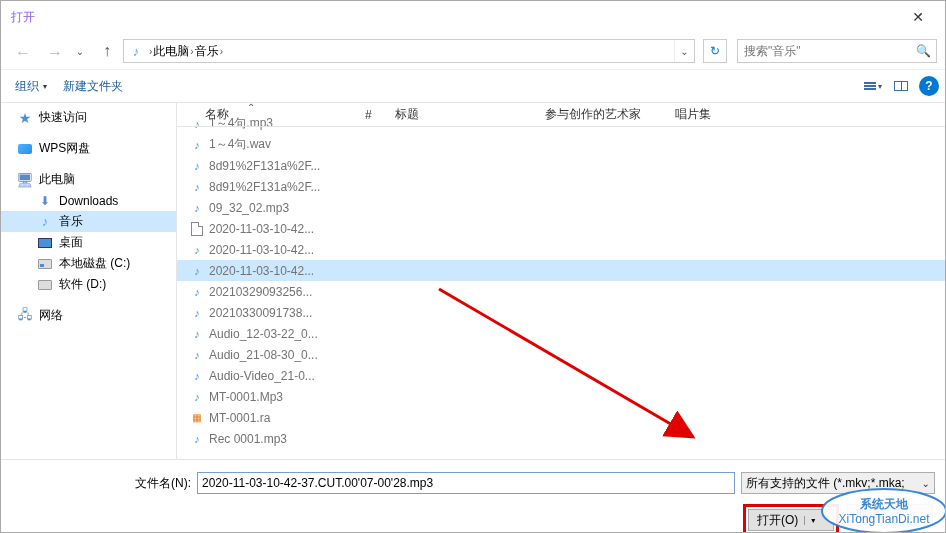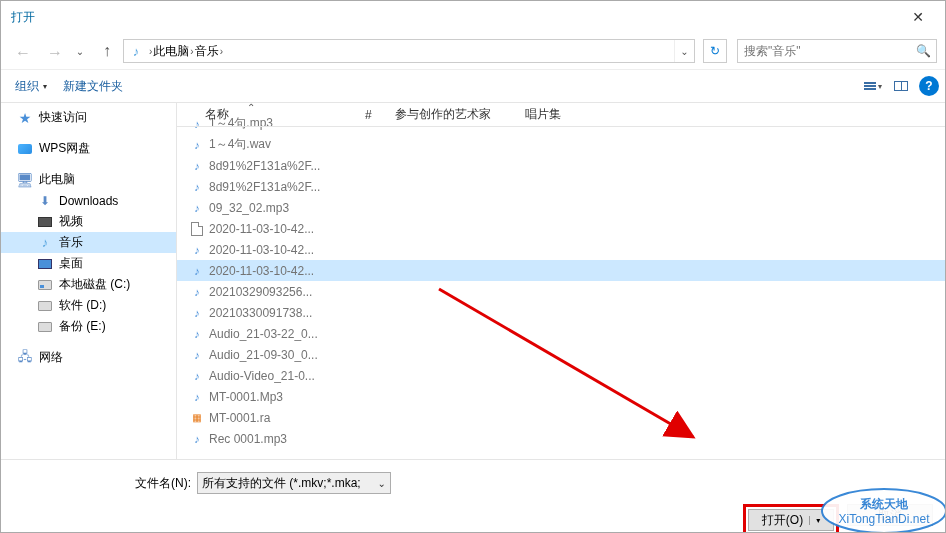--- a/index.html
+++ b/index.html
@@ -1,19 +1,19 @@
 <!DOCTYPE html>
 <html><head>
 <meta charset="utf-8">
 <style>
 * { box-sizing: border-box; margin: 0; padding: 0; font-family: "Microsoft YaHei", "Segoe UI", sans-serif; font-size: 12px; }
 body { width: 946px; height: 533px; background: #fff; border: 1px solid #aaa; overflow: hidden; position: relative; }
 
 .title-bar { height: 32px; display: flex; align-items: center; padding: 0 4px 0 10px; }
-.title-bar .title { flex: 1; color: #0369a1; }
+.title-bar .title { flex: 1; color: #8b5cf6; }
 .title-bar .close { width: 46px; height: 30px; display: flex; align-items: center; justify-content: center; font-size: 14px; color: #333; cursor: pointer; }
 
 .nav-bar { height: 36px; display: flex; align-items: center; padding: 0 8px; gap: 4px; }
 .nav-btn { width: 28px; height: 28px; display: flex; align-items: center; justify-content: center; color: #555; font-size: 16px; }
 .nav-btn.disabled { color: #bbb; }
 .recent-btn { width: 14px; height: 28px; display: flex; align-items: center; justify-content: center; color: #555; font-size: 10px; margin-right: 4px; }
 .up-btn { width: 24px; height: 28px; display: flex; align-items: center; justify-content: center; color: #555; font-size: 16px; }
 
 .addr-wrap { flex: 1; display: flex; align-items: center; border: 1px solid #ccc; height: 24px; background: #fff; }
 .addr-icon { width: 20px; height: 20px; margin: 0 2px; display: flex; align-items: center; justify-content: center; }
@@ -58,21 +58,21 @@
 .file-row .fname { color: #737373; }
 
 .bottom { border-top: 1px solid #e5e5e5; padding: 12px 10px; background: #fff; }
 .fn-row { display: flex; align-items: center; gap: 6px; margin-bottom: 10px; }
 .fn-label { color: #000; padding-left: 110px; width: 180px; text-align: right; }
 .fn-input { flex: 1; border: 1px solid #7a9fcc; height: 22px; padding: 0 4px; }
 .filter { width: 194px; border: 1px solid #adadad; height: 22px; display: flex; align-items: center; padding: 0 4px; background: #efefef; }
 .filter .dd { margin-left: auto; font-size: 10px; color: #333; }
 
 .btn-row { display: flex; justify-content: flex-end; gap: 8px; padding-right: 2px; }
-.dlg-btn { min-width: 86px; height: 22px; border: 1px solid #adadad; background: #e1e1e1; display: flex; align-items: center; justify-content: center; padding: 0 8px; cursor: pointer; }
+.dlg-btn { min-width: 86px; height: 22px; border: 1px solid #adadad; background: #e1e1e1; display: flex; align-items: center; padding: 0 8px; cursor: pointer; }
 .open-highlight { border: 3px solid #e00000; padding: 2px; display: inline-flex; }
 .open-highlight .dlg-btn { background: #e1e1e1; }
 .dlg-btn .dd { font-size: 8px; margin-left: 4px; }
 
 .arrow-svg { position: absolute; pointer-events: none; }
 .star-q { color: #4a90d9; font-size: 14px; }
 .wps-c { width: 14px; height: 10px; background: linear-gradient(135deg, #4cb4ff, #2a8fe5); border-radius: 2px; position: relative; }
 .pc-i { color: #5a8ac7; font-size: 14px; }
 .doc-i { width: 12px; height: 14px; border: 1px solid #888; background: #fff; position: relative; }
 .doc-i::before { content: ""; position: absolute; right: -1px; top: -1px; width: 4px; height: 4px; background: #fff; border-left: 1px solid #888; border-bottom: 1px solid #888; }
@@ -169,70 +169,59 @@
           <span class="pc-i">🖥</span>
         </div>
         <span>此电脑</span>
       </div>
     <div class="side-item indent1">
         <div class="sicon">
           <span class="dl-i">⬇</span>
         </div>
         <span>Downloads</span>
       </div>
+    <div class="side-item indent1 selected">
+        <div class="sicon">
+          <span class="mus-i">♪</span>
+        </div>
+        <span>音乐</span>
+      </div>
     <div class="side-item indent1">
         <div class="sicon">
-          <div class="vid-i"></div>
-        </div>
-        <span>视频</span>
-      </div>
-    <div class="side-item indent1 selected">
-        <div class="sicon">
-          <span class="mus-i">♪</span>
-        </div>
-        <span>音乐</span>
+          <div class="desk-i"></div>
+        </div>
+        <span>桌面</span>
       </div>
     <div class="side-item indent1">
         <div class="sicon">
-          <div class="desk-i"></div>
-        </div>
-        <span>桌面</span>
+          <div class="disk-i c"></div>
+        </div>
+        <span>本地磁盘 (C:)</span>
       </div>
     <div class="side-item indent1">
         <div class="sicon">
-          <div class="disk-i c"></div>
-        </div>
-        <span>本地磁盘 (C:)</span>
-      </div>
-    <div class="side-item indent1">
-        <div class="sicon">
           <div class="disk-i"></div>
         </div>
         <span>软件 (D:)</span>
-      </div>
-    <div class="side-item indent1">
-        <div class="sicon">
-          <div class="disk-i"></div>
-        </div>
-        <span>备份 (E:)</span>
       </div>
     <div class="side-spacer"></div>
     <div class="side-item">
         <div class="sicon">
           <span class="net-i">🖧</span>
         </div>
         <span>网络</span>
       </div>
   </div>
 
   <div class="file-area">
     <div class="col-headers">
       <span class="sort-ind">⌃</span>
       <div class="col-h name">名称</div>
       <div class="col-h num">#</div>
+      <div class="col-h title">标题</div>
       <div class="col-h artist">参与创作的艺术家</div>
       <div class="col-h album">唱片集</div>
     </div>
     <div class="file-list" id="file-list" style="margin-top:-14px;">
         <div class="file-row">
           <div class="ficon">
             <span class="audio-ficon">♪</span>
           </div>
           <span class="fname">1～4句.mp3</span>
         </div>
@@ -287,27 +276,27 @@
         <div class="file-row">
           <div class="ficon">
             <span class="audio-ficon">♪</span>
           </div>
           <span class="fname">20210330091738...</span>
         </div>
         <div class="file-row">
           <div class="ficon">
             <span class="audio-ficon">♪</span>
           </div>
-          <span class="fname">Audio_21-03-22_0...</span>
-        </div>
-        <div class="file-row">
-          <div class="ficon">
-            <span class="audio-ficon">♪</span>
-          </div>
-          <span class="fname">Audio_21-09-30_0...</span>
+          <span class="fname">Audio_12-03-22_0...</span>
+        </div>
+        <div class="file-row">
+          <div class="ficon">
+            <span class="audio-ficon">♪</span>
+          </div>
+          <span class="fname">Audio_21-08-30_0...</span>
         </div>
         <div class="file-row">
           <div class="ficon">
             <span class="audio-ficon">♪</span>
           </div>
           <span class="fname">Audio-Video_21-0...</span>
         </div>
         <div class="file-row">
           <div class="ficon">
             <span class="audio-ficon">♪</span>
@@ -326,20 +315,21 @@
           </div>
           <span class="fname">Rec 0001.mp3</span>
         </div>
       </div>
   </div>
 </div>
 
 <div class="bottom">
   <div class="fn-row">
     <div class="fn-label">文件名(N):</div>
+    <input class="fn-input" value="2020-11-03-10-42-37.CUT.00'07-00'28.mp3" style="">
     <div class="filter">
         <span>所有支持的文件 (*.mkv;*.mka;</span>
         <span class="dd">⌄</span>
       </div>
   </div>
   <div class="btn-row">
     <span class="open-highlight">
       <div class="dlg-btn">
           <span>打开(O)</span>
           <span class="dd" style="margin-left:6px; border-left:1px solid #999; padding-left:6px;">▾</span>

